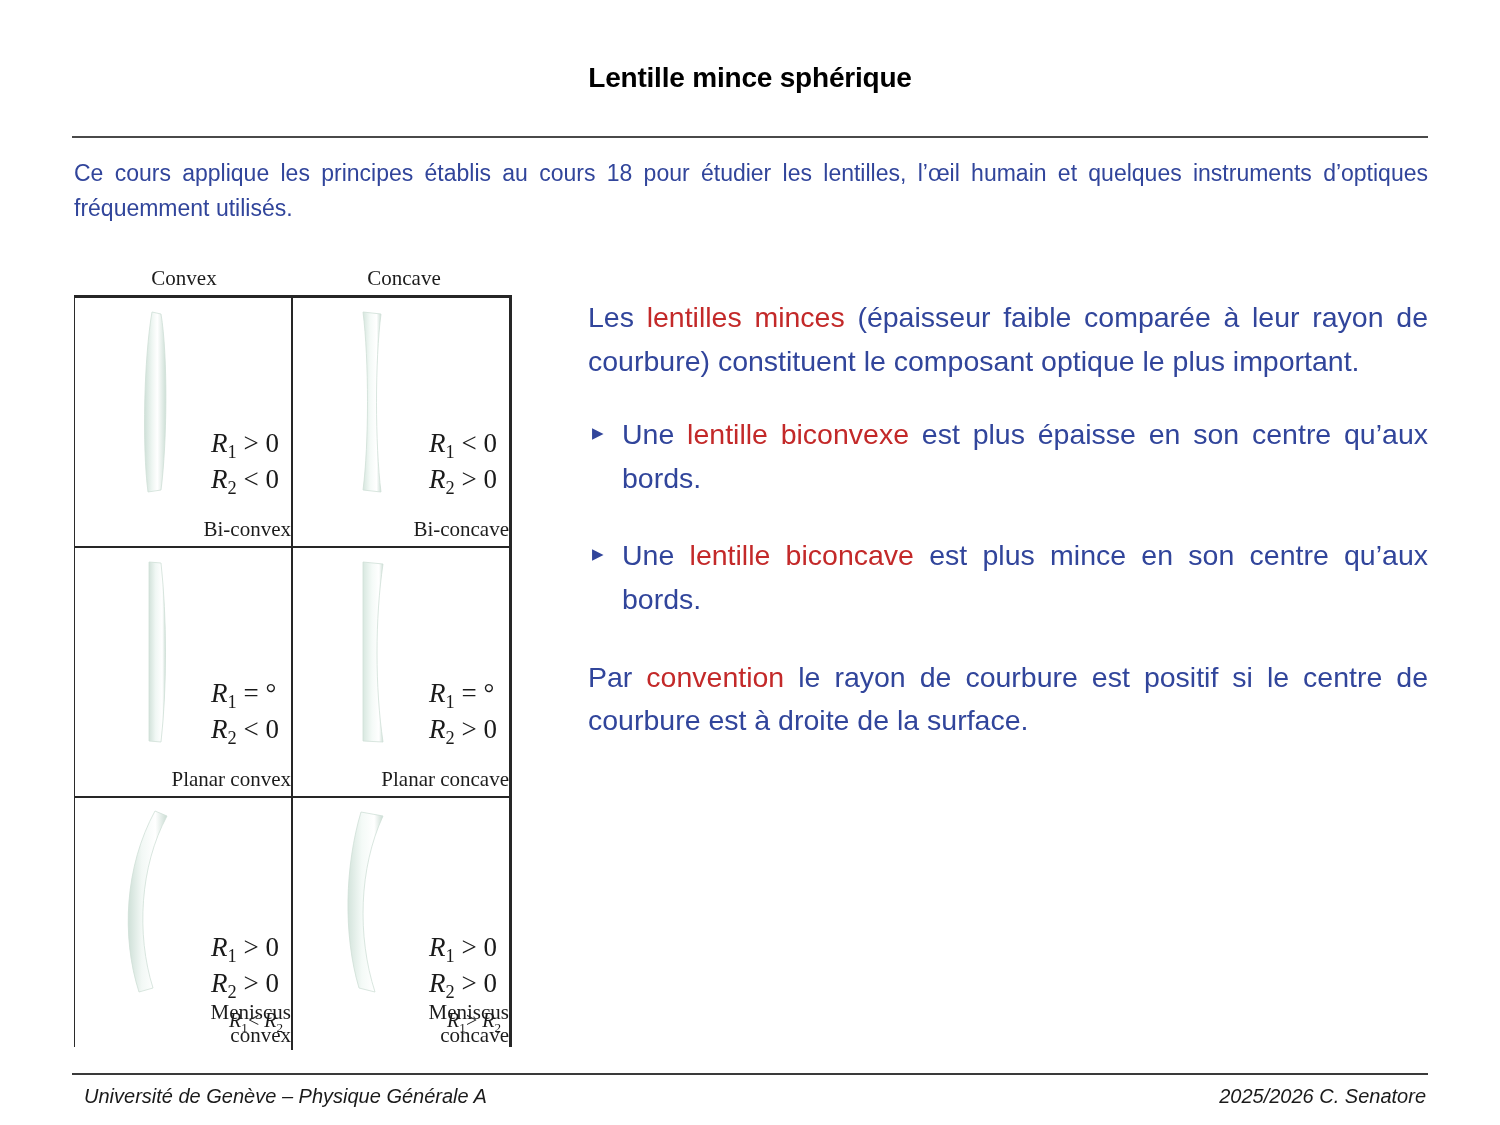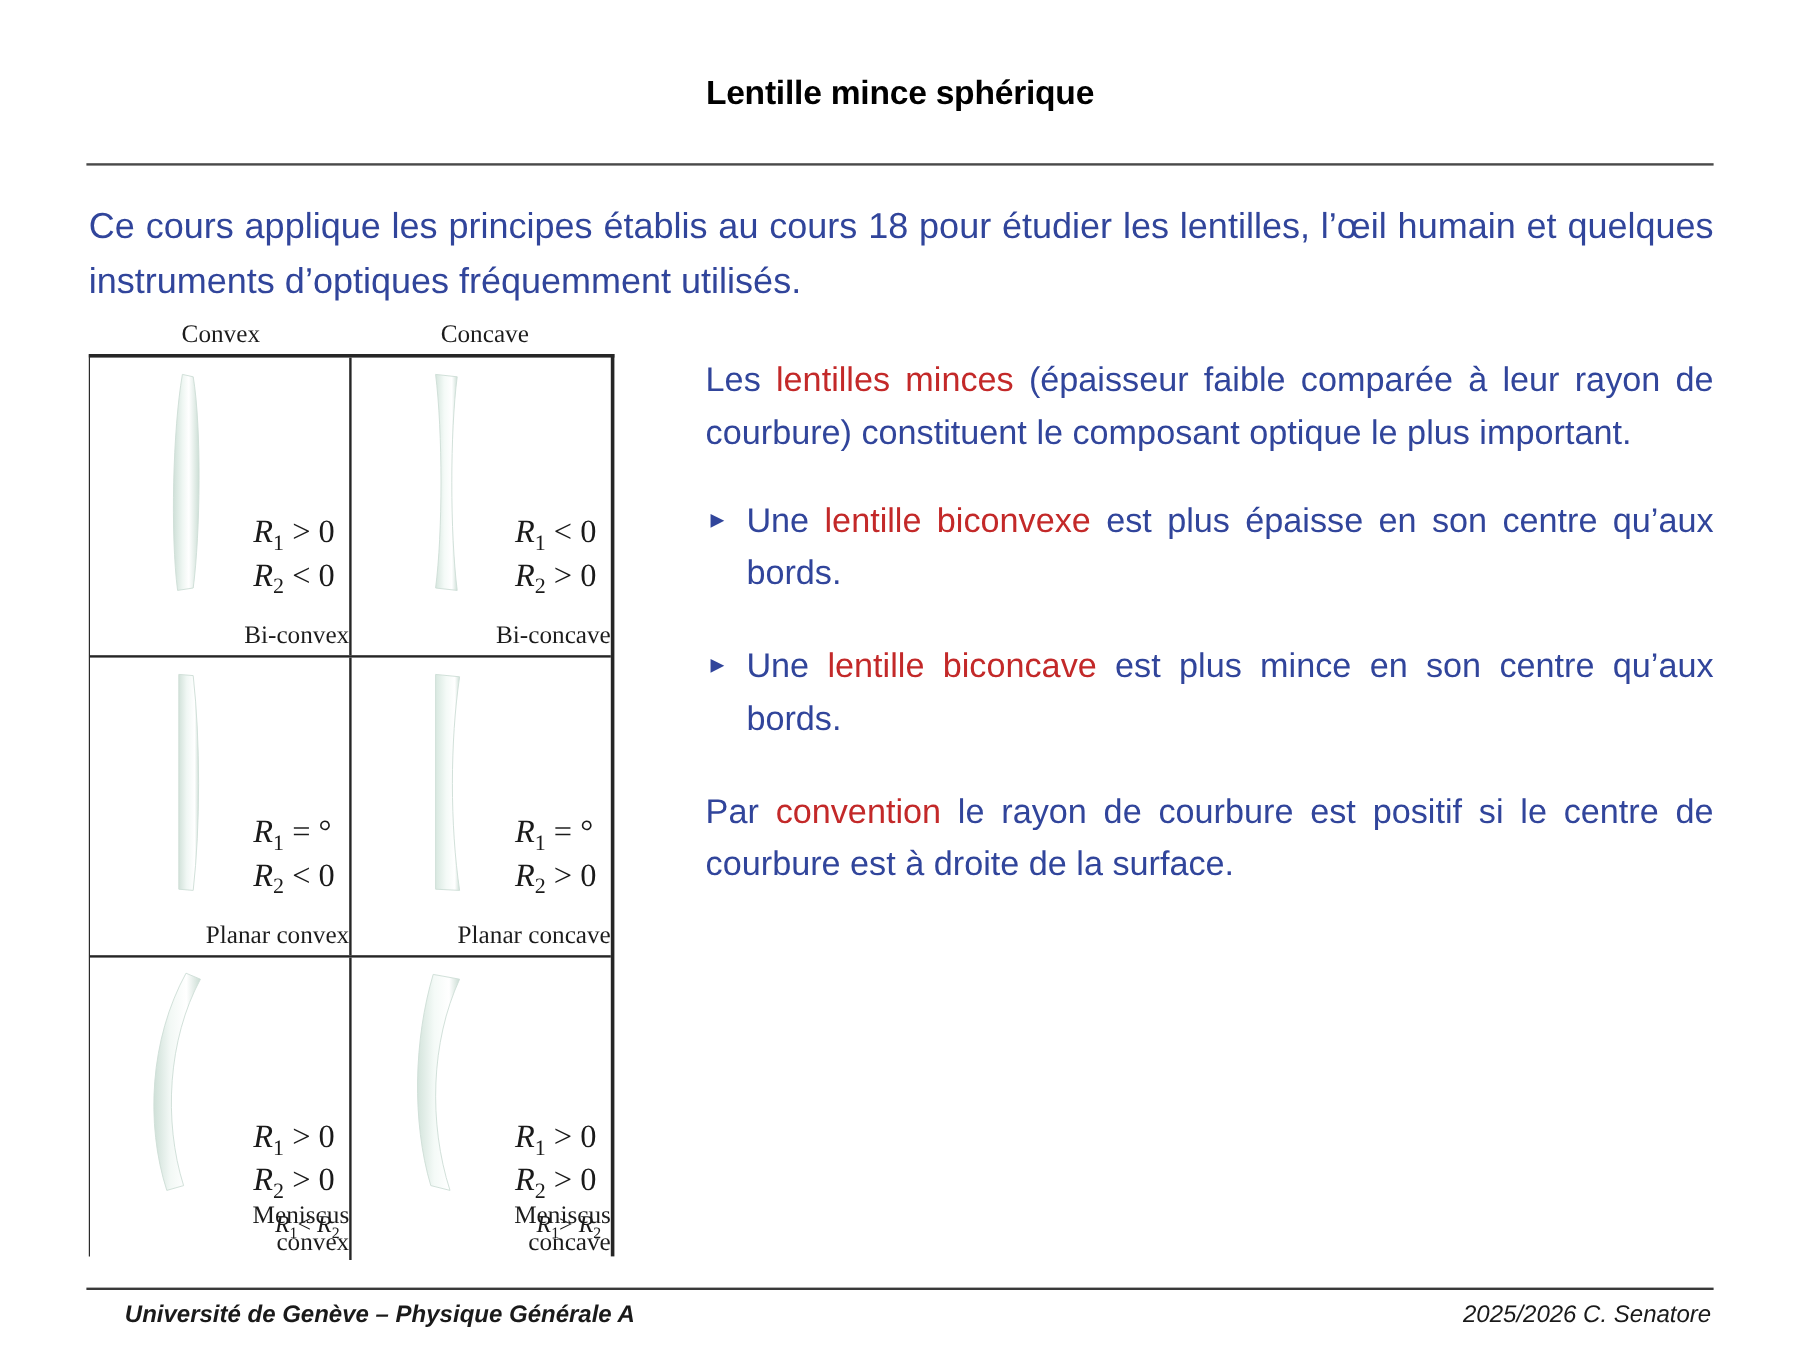--- a/index.html
+++ b/index.html
@@ -34,23 +34,23 @@
     top: 136px;
     width: 1356px;
     height: 0;
     border-top: 2px solid #4a4a4a;
   }
 
   
   .intro {
     position: absolute;
     left: 74px;
-    top: 166px;
+    top: 156px;
     width: 1354px;
-    font-size: 30px;
+    font-size: 23px;
     line-height: 1.52;
     color: #31459B;
     text-align: justify;
     text-justify: inter-word;
   }
 
   
   .figure {
     position: absolute;
     left: 74px;
@@ -200,21 +200,21 @@
   .footer {
     position: absolute;
     left: 72px;
     top: 1085px;
     width: 1356px;
     height: 34px;
     font-style: italic;
     font-size: 20px;
     color: #1a1a1a;
   }
-  .footer-left { position: absolute; left: 32px; top: 0; font-weight: bold; }
+  .footer-left { position: absolute; left: 12px; top: 0; }
   .footer-center { position: absolute; left: 0; top: 0; width: 1356px; text-align: center; font-style: normal; }
   .footer-right { position: absolute; right: 2px; top: 0; }
 </style>
 </head>
 <body>
 
 <div class="slide-title">Lentille mince sphérique</div>
 <div class="title-rule"></div>
 
 <div class="intro">Ce cours applique les principes établis au cours 18 pour étudier les lentilles, l’œil humain et quelques instruments d’optiques fréquemment utilisés.</div>

